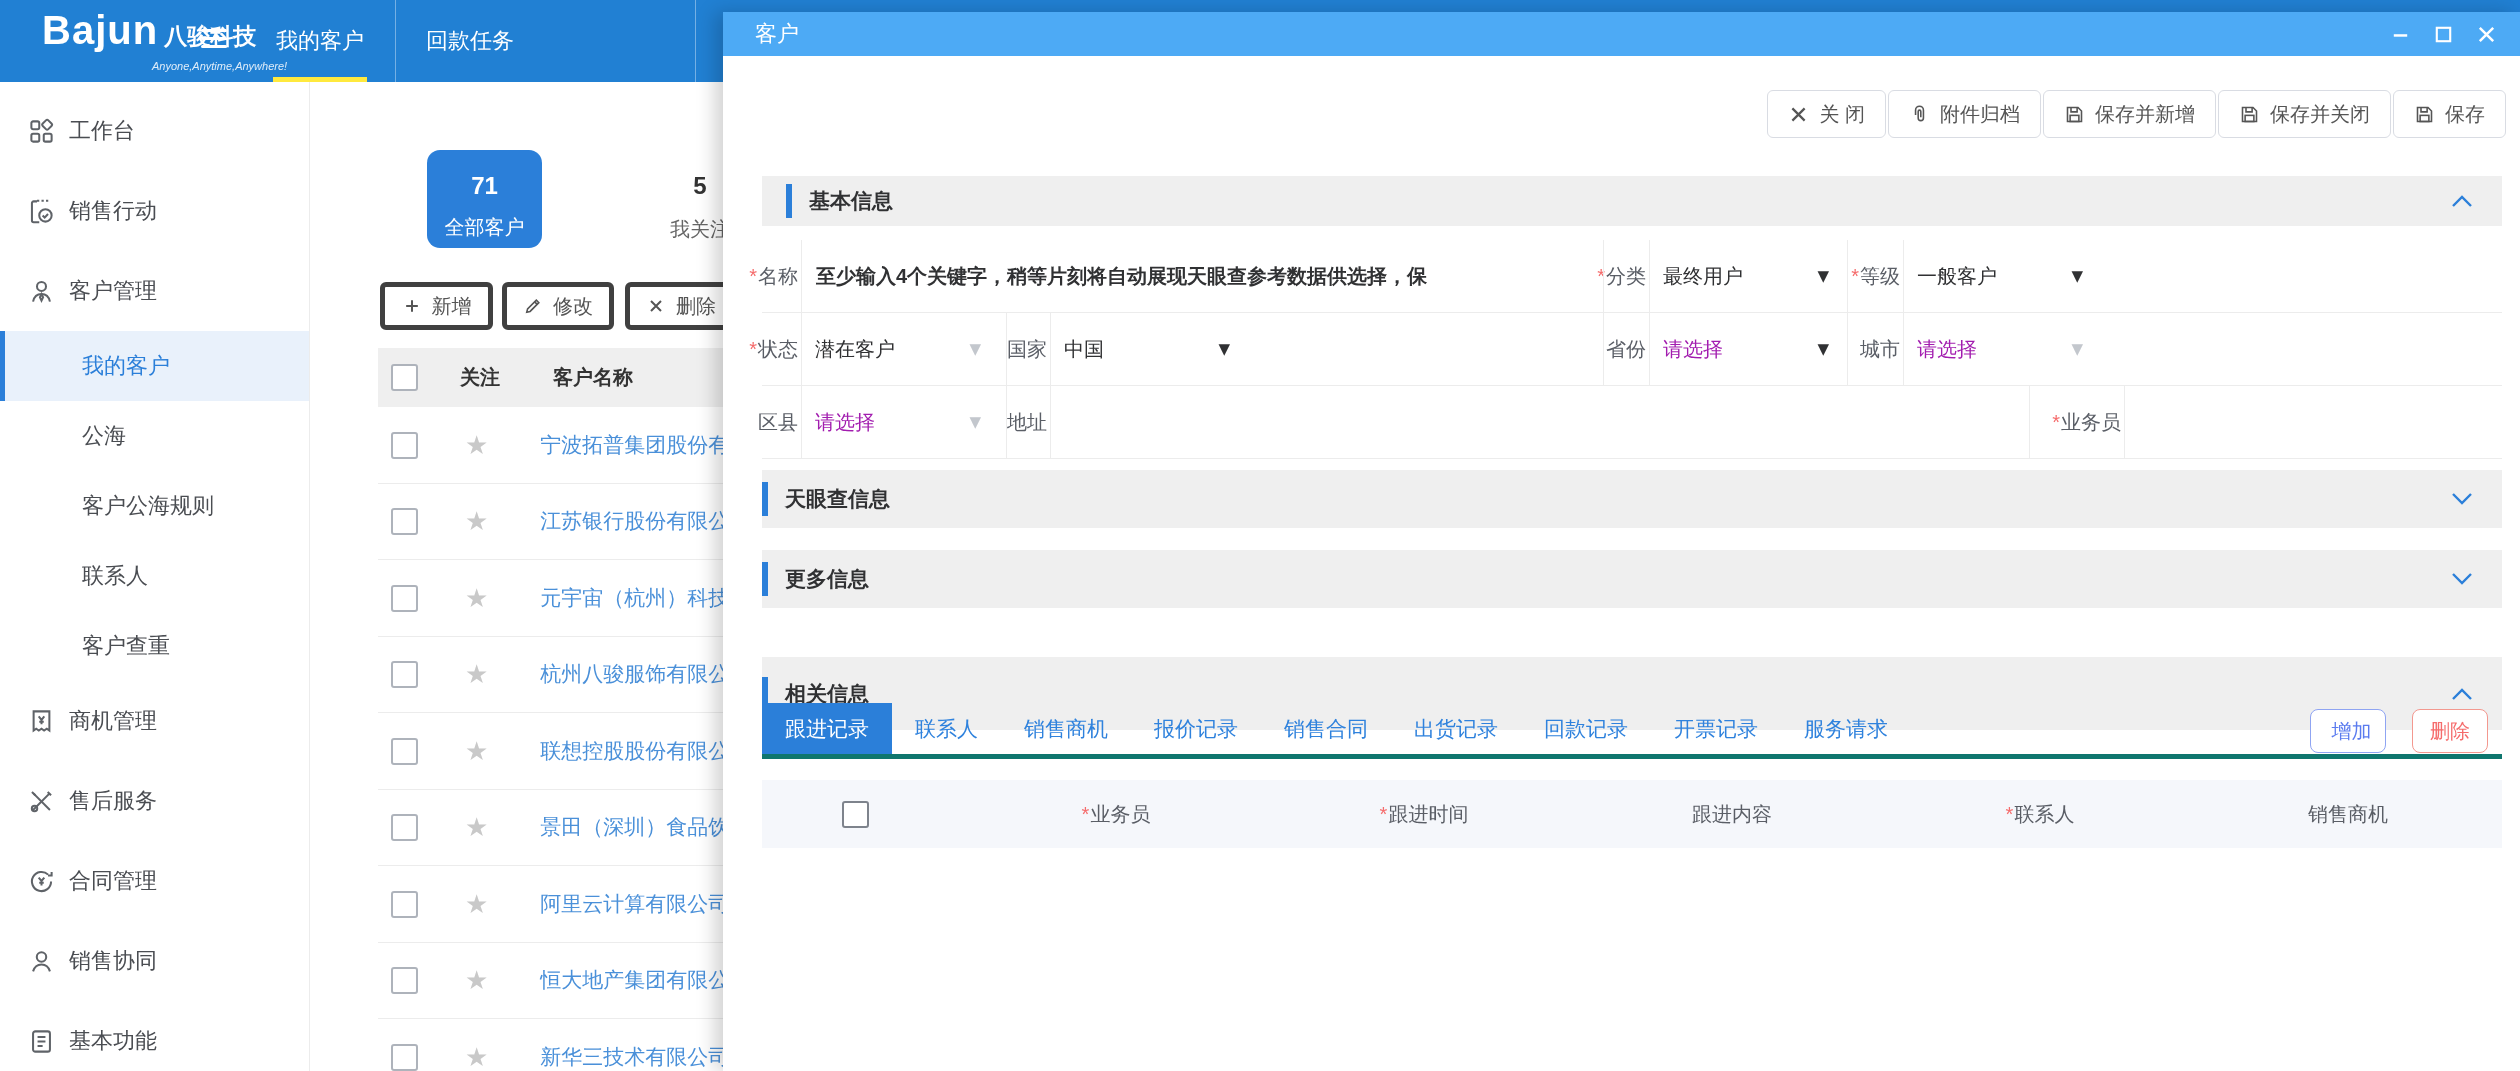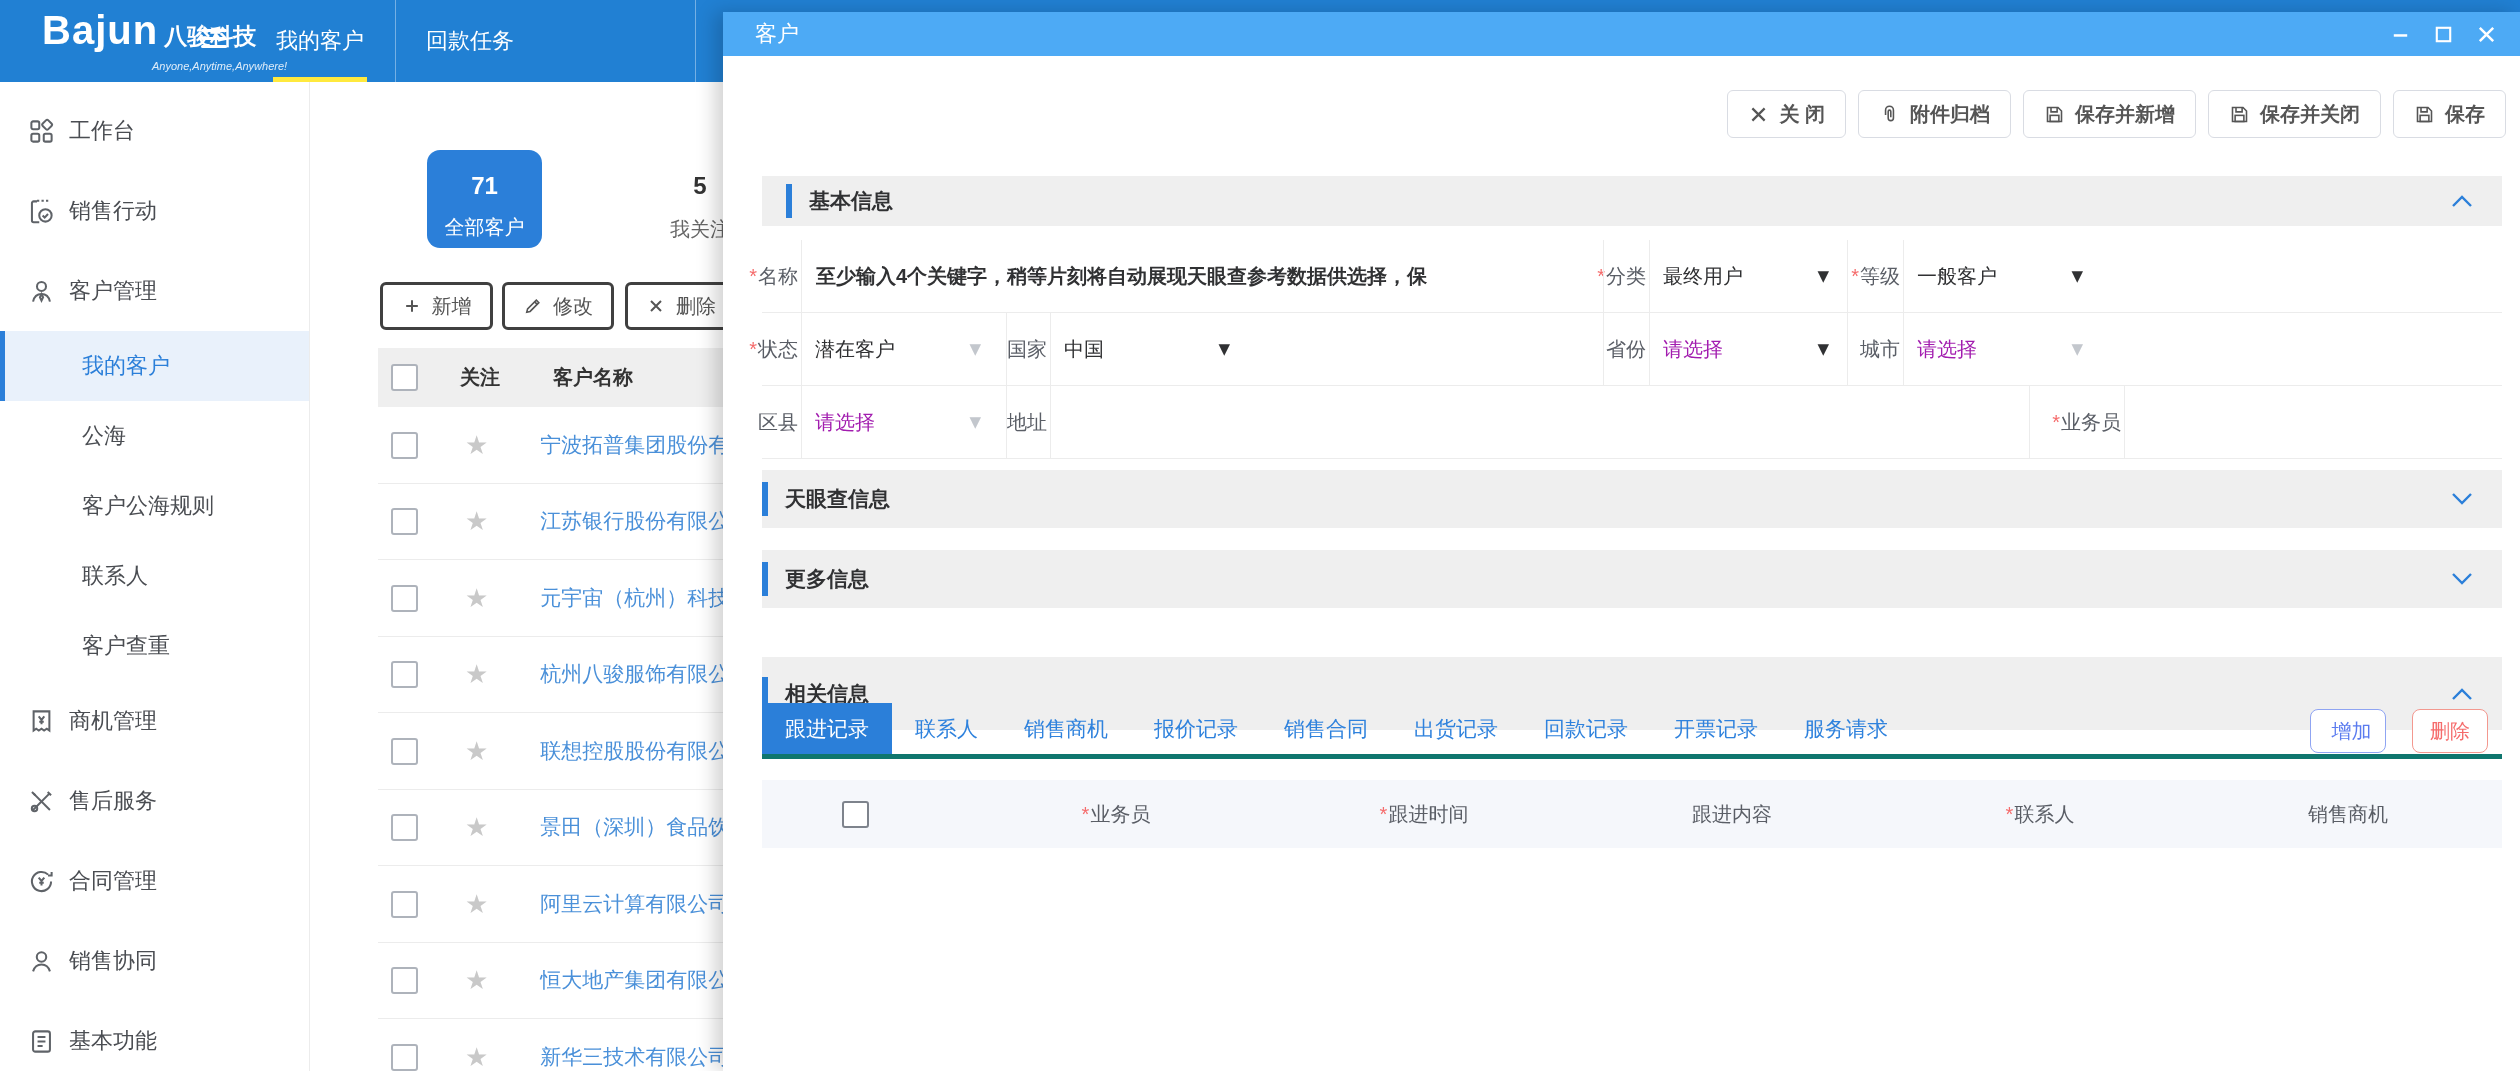--- a/index.html
+++ b/index.html
@@ -26,39 +26,39 @@
   .side-sub.active{background:#e9f1fb;color:#2b7fd9;}
   .side-sub.active::before{content:"";position:absolute;left:0;top:0;bottom:0;width:5px;background:#2b7fd9;}
 
   
   .stat-card{position:absolute;left:427px;top:150px;width:115px;height:98px;background:#2b7fd9;border-radius:13px;color:#fff;text-align:center;cursor:pointer;}
   .stat-card .v{font-size:24px;font-weight:bold;margin-top:22px;}
   .stat-card .l{font-size:20px;margin-top:14px;}
   .stat-plain{position:absolute;left:645px;top:150px;width:110px;text-align:center;cursor:pointer;}
   .stat-plain .v{font-size:24px;font-weight:bold;color:#333;margin-top:22px;}
   .stat-plain .l{font-size:20px;color:#666;margin-top:16px;white-space:nowrap;}
-  .act-btn{position:absolute;top:282px;height:48px;background:#fff;border:3px solid #404040;border-radius:6px;display:flex;align-items:center;justify-content:center;gap:10px;font-size:20px;color:#555;box-sizing:border-box;cursor:pointer;}
+  .act-btn{position:absolute;top:282px;height:48px;background:#fff;border:5px solid #404040;border-radius:6px;display:flex;align-items:center;justify-content:center;gap:10px;font-size:20px;color:#555;box-sizing:border-box;cursor:pointer;}
   .act-btn svg{width:20px;height:20px;}
   .lt-head{position:absolute;left:378px;top:348px;width:350px;height:59px;background:#efefef;display:flex;align-items:center;font-size:20px;color:#333;font-weight:bold;}
   .checkbox{width:27px;height:27px;background:#fff;border:2px solid #aeb3bb;border-radius:3px;box-sizing:border-box;flex:none;cursor:pointer;}
   .lt-row{position:absolute;left:378px;width:350px;height:76px;border-bottom:1px solid #ececec;display:flex;align-items:center;}
   .star{font-family:"DejaVu Sans",sans-serif;font-size:26px;color:#c9c9c9;margin-left:47px;cursor:pointer;line-height:1;}
   .cust-link{margin-left:52px;font-size:21px;color:#4a90d9;white-space:nowrap;cursor:pointer;}
   .lt-row .checkbox,.lt-head .checkbox{margin-left:13px;}
   .lt-head .h-follow{margin-left:42px;}
   .lt-head .h-name{margin-left:53px;}
 
   
   .modal{position:absolute;left:723px;top:12px;width:1797px;height:1059px;background:#fff;z-index:5;box-shadow:-8px 0 18px rgba(0,0,0,.18);}
   .modal-header{position:absolute;left:0;top:0;right:0;height:44px;background:#4daaf5;display:flex;align-items:center;}
   .modal-title{color:#fff;font-size:22px;margin-left:32px;}
   .win-controls{position:absolute;right:22px;top:0;height:44px;display:flex;align-items:center;gap:20px;}
   .win-controls svg{width:23px;height:23px;cursor:pointer;}
 
-  .toolbar{position:absolute;top:78px;right:14px;display:flex;gap:12px;font-weight:bold;}
+  .toolbar{position:absolute;top:78px;right:14px;display:flex;gap:2px;}
   .tb-btn{height:48px;padding:0 20px;background:#fff;border:1px solid #d9dce3;border-radius:6px;display:flex;align-items:center;gap:10px;font-size:20px;color:#555;cursor:pointer;box-sizing:border-box;}
   .tb-btn svg{width:21px;height:21px;}
 
   .sec-head{position:absolute;left:39px;width:1740px;background:#efefef;display:flex;align-items:center;box-sizing:border-box;cursor:pointer;}
   .sec-bar{width:6px;height:34px;background:#2b7fd9;margin-left:0;margin-right:17px;flex:none;}
   .sec-title{font-size:21px;font-weight:bold;color:#303133;}
   .sec-chev{position:absolute;right:28px;top:50%;transform:translateY(-50%);width:24px;height:18px;}
 
   .form{position:absolute;left:39px;top:228px;width:1740px;}
   .fr{display:flex;height:72px;border-bottom:1px solid #ececec;font-size:20px;}

